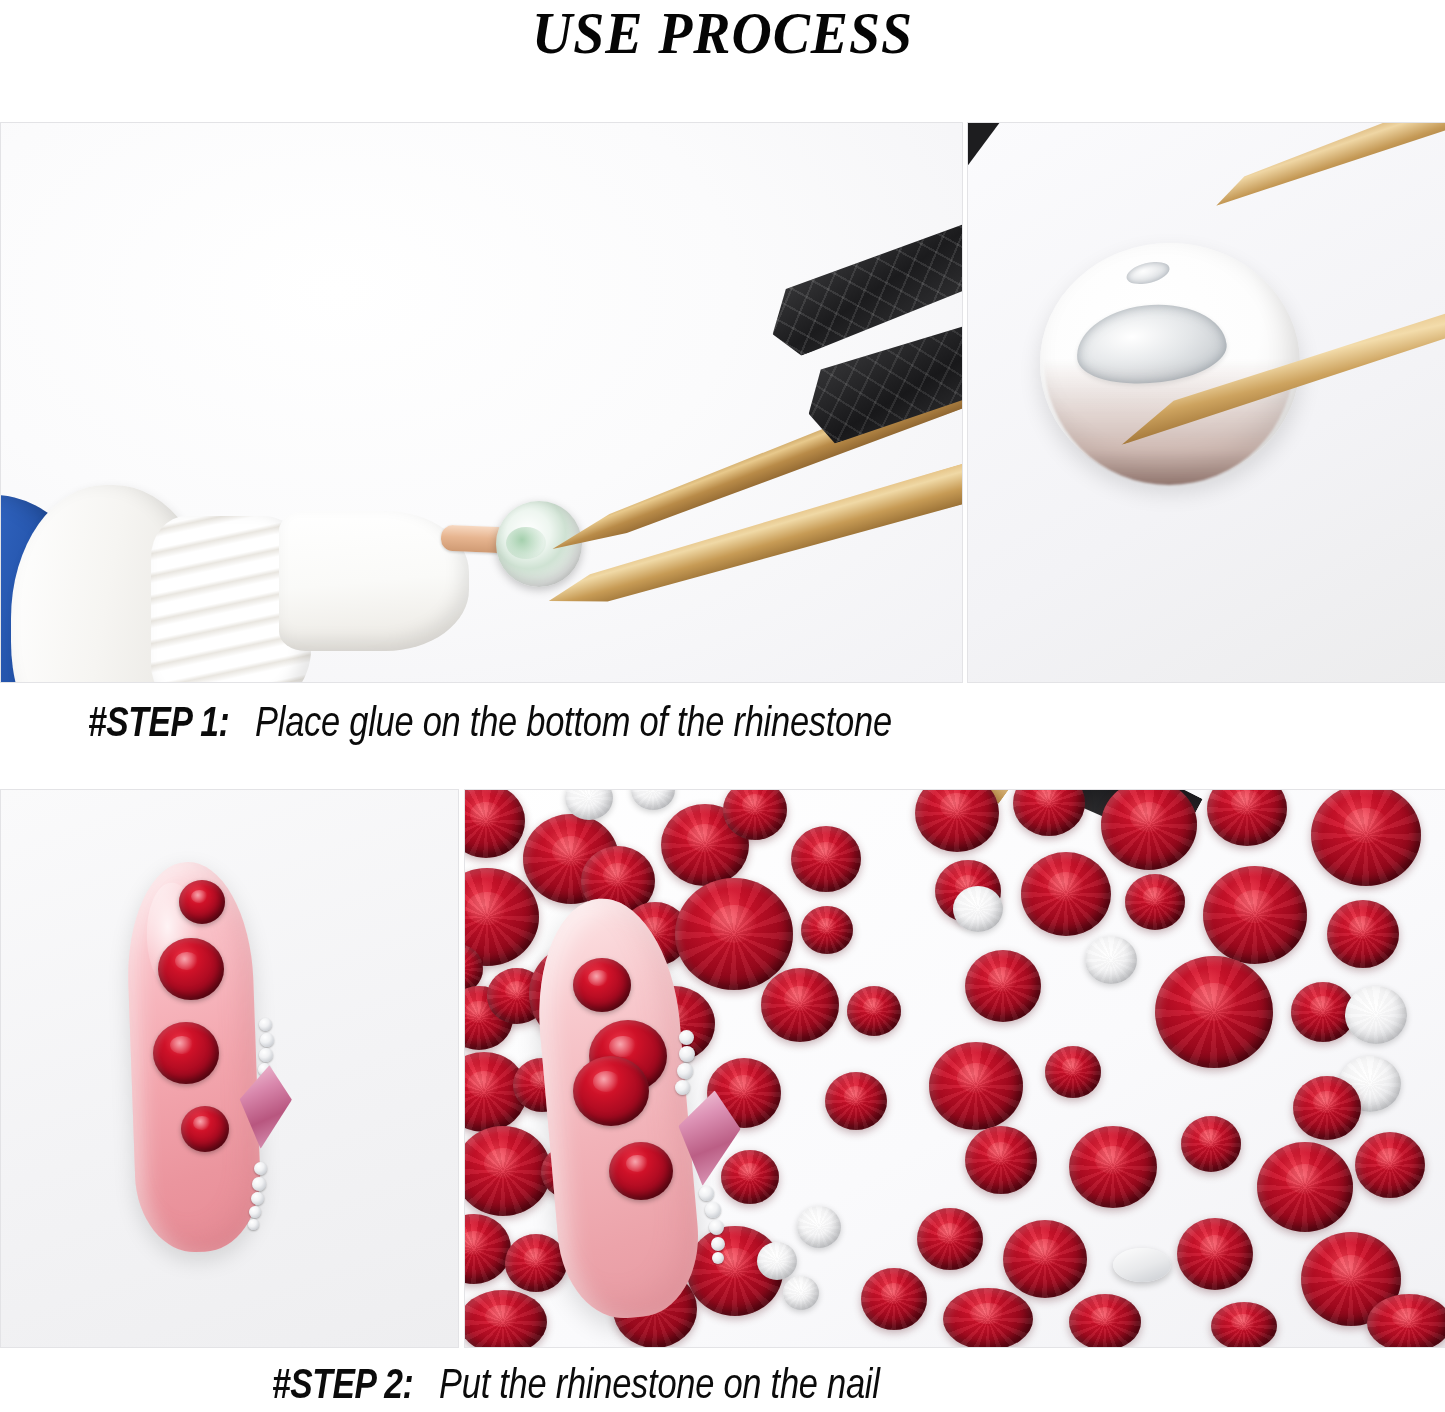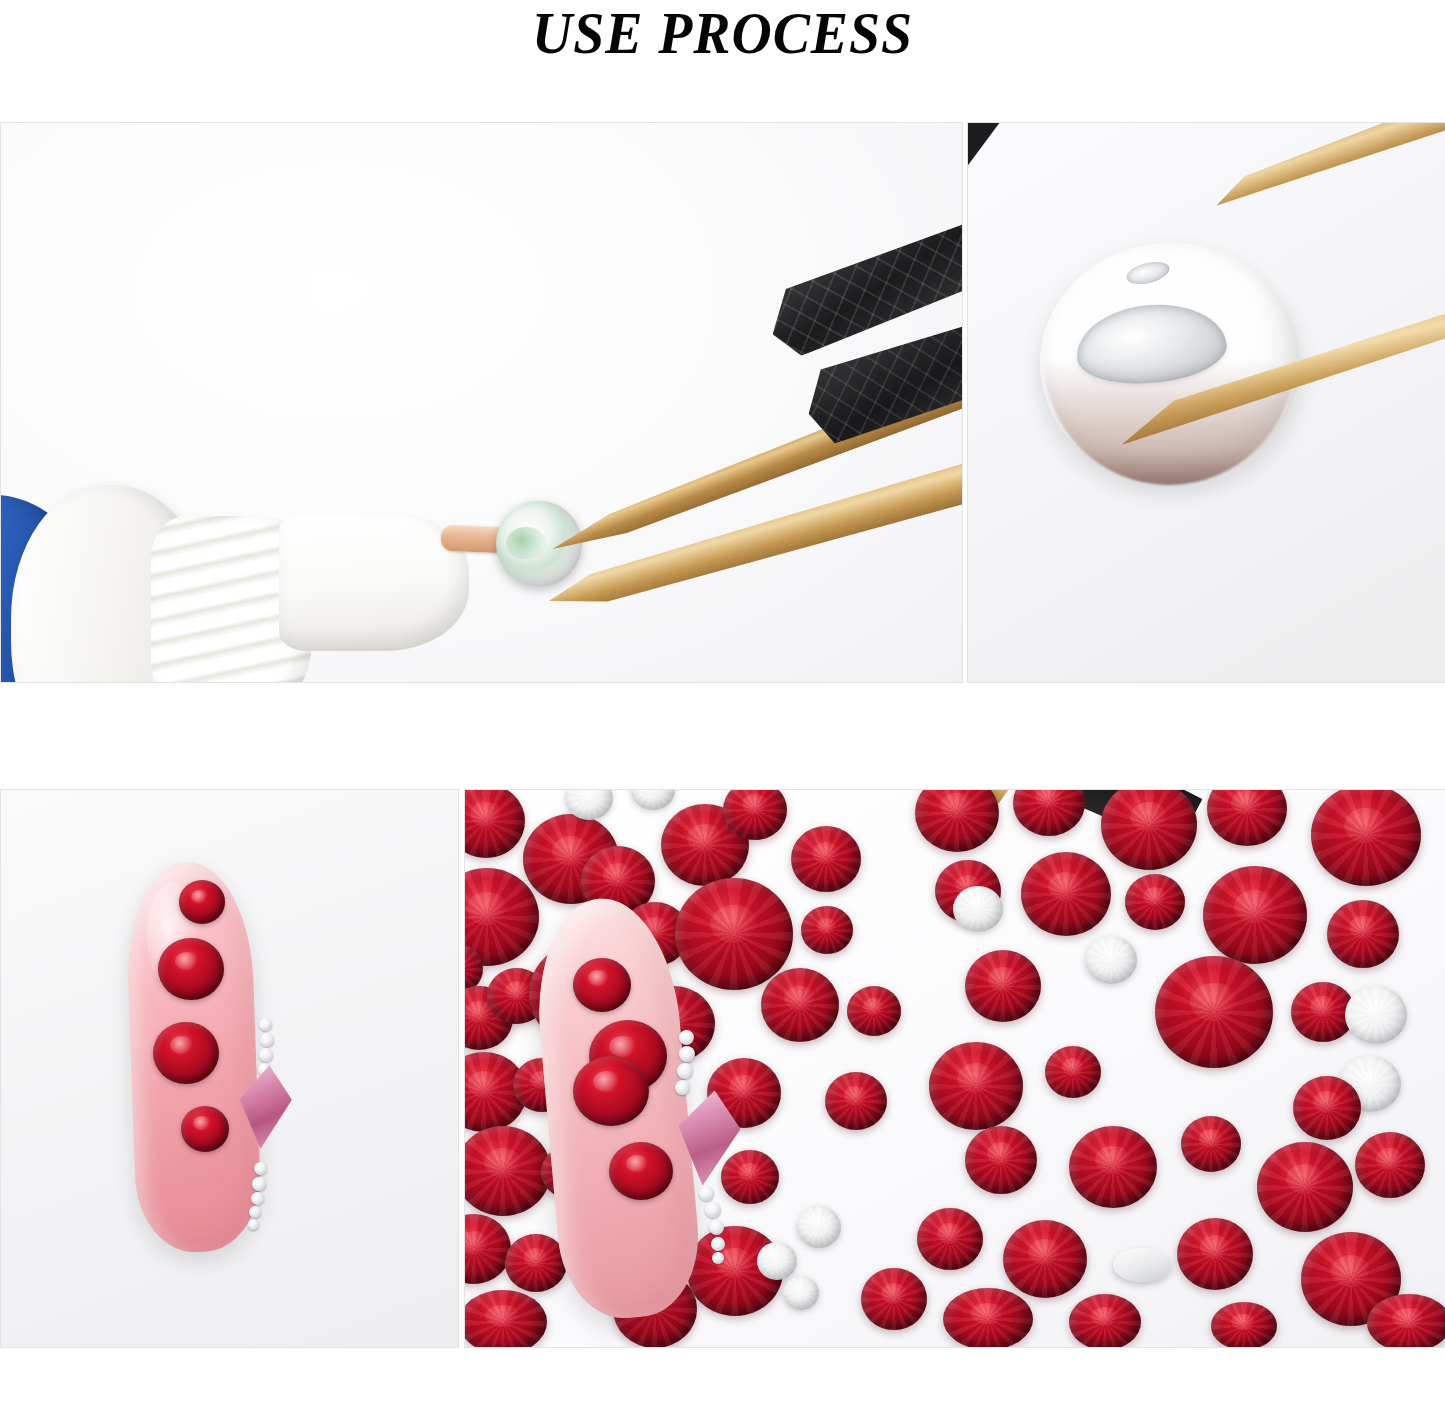--- a/index.html
+++ b/index.html
@@ -356,20 +356,23 @@
         <div class="tr-stone-rim"></div>
         <div class="glue-drop"></div>
         <div class="glue-drop-sm"></div>
 
         <div class="tr-tw-upper"></div>
         <div class="tr-tw-lower"></div>
       </div>
     </div>
   </div>
 
+  <div class="caption cap1">
+    <span class="cap-num">#STEP 1:</span><span class="cap-txt">Place glue on the bottom of the rhinestone</span>
+  </div>
 
   <div class="photo-row row-bottom">
 
     <div class="panel p-bl">
       <div class="scene">
         <div class="bl-bg"></div>
         <div class="nail"></div>
 
         <div class="rstone" style="left:178px; top:90px;  width:46px; height:44px;"></div>
         <div class="rstone" style="left:157px; top:148px; width:66px; height:62px;"></div>
@@ -489,14 +492,17 @@
         <div class="gem" style="left:712px; top:428px; width:76px;  height:72px;"></div>
         <div class="gem" style="left:836px; top:442px; width:100px; height:94px;"></div>
         <div class="gem" style="left:478px; top:498px; width:90px;  height:62px;"></div>
         <div class="gem" style="left:604px; top:504px; width:72px;  height:56px;"></div>
         <div class="gem" style="left:746px; top:512px; width:66px;  height:48px;"></div>
         <div class="gem" style="left:902px; top:504px; width:84px;  height:58px;"></div>
       </div>
     </div>
   </div>
 
+  <div class="caption cap2">
+    <span class="cap-num">#STEP 2:</span><span class="cap-txt">Put the rhinestone on the nail</span>
+  </div>
 
 </div>
 
 </body></html>

